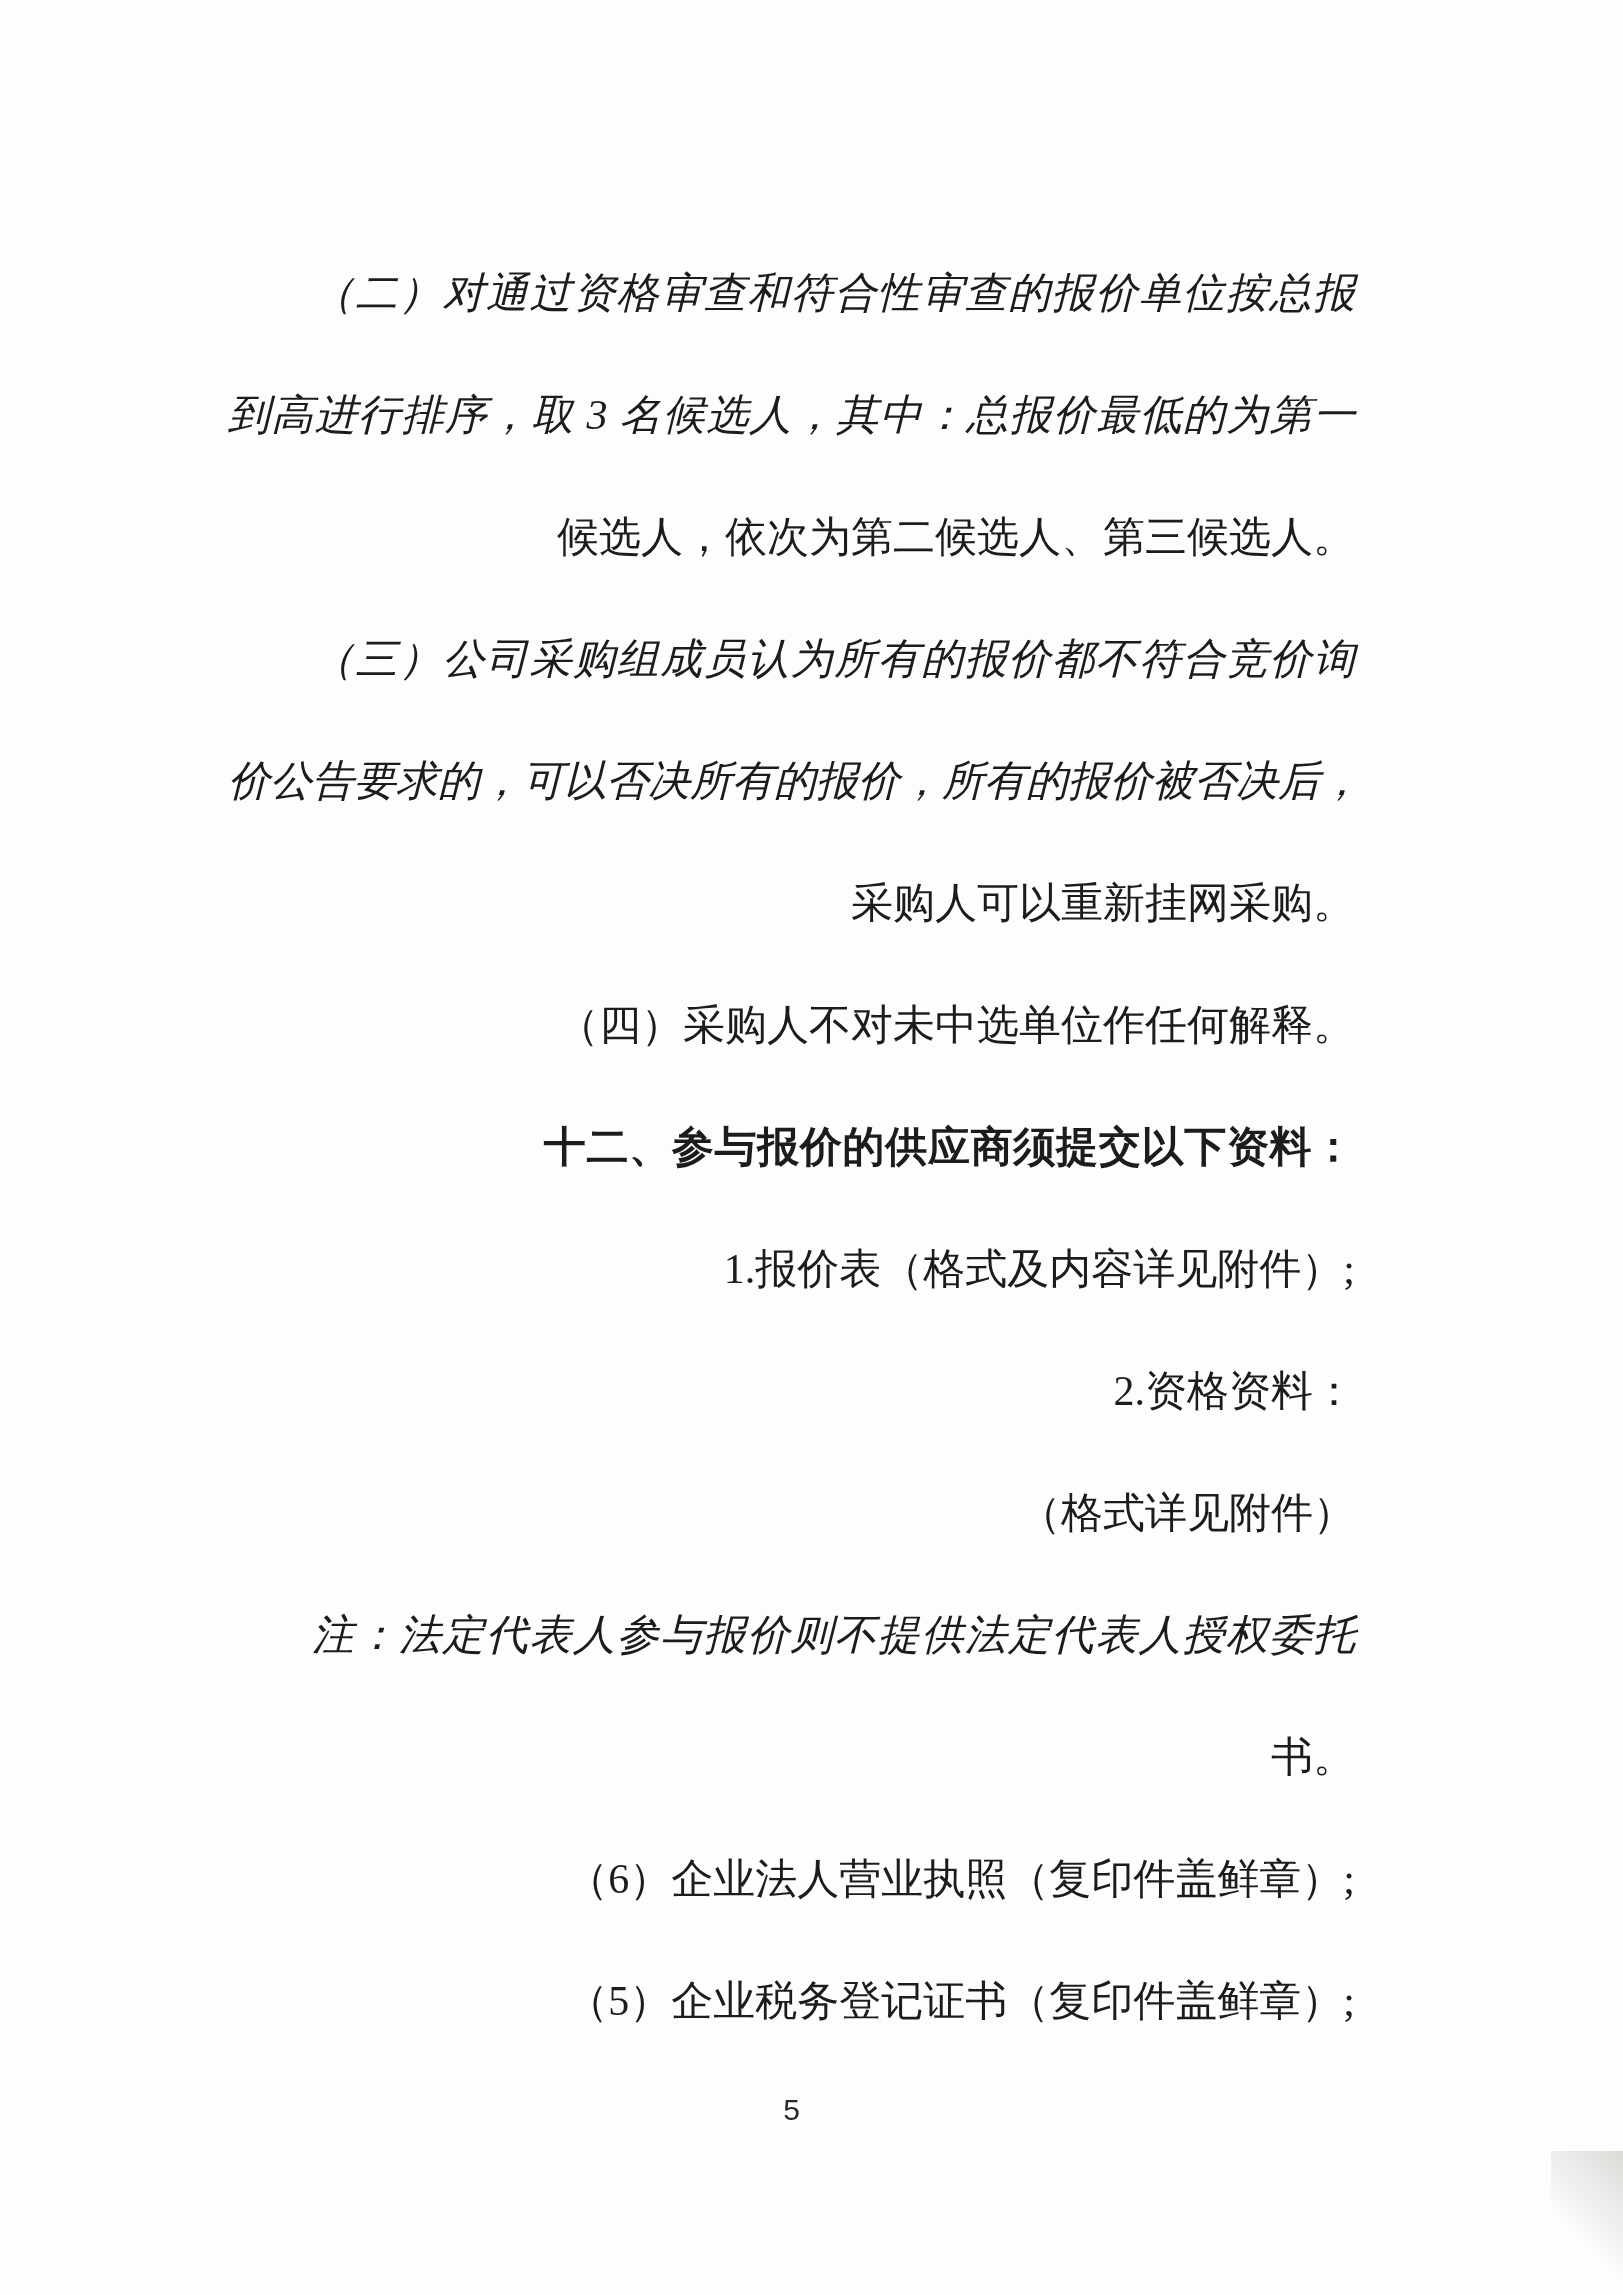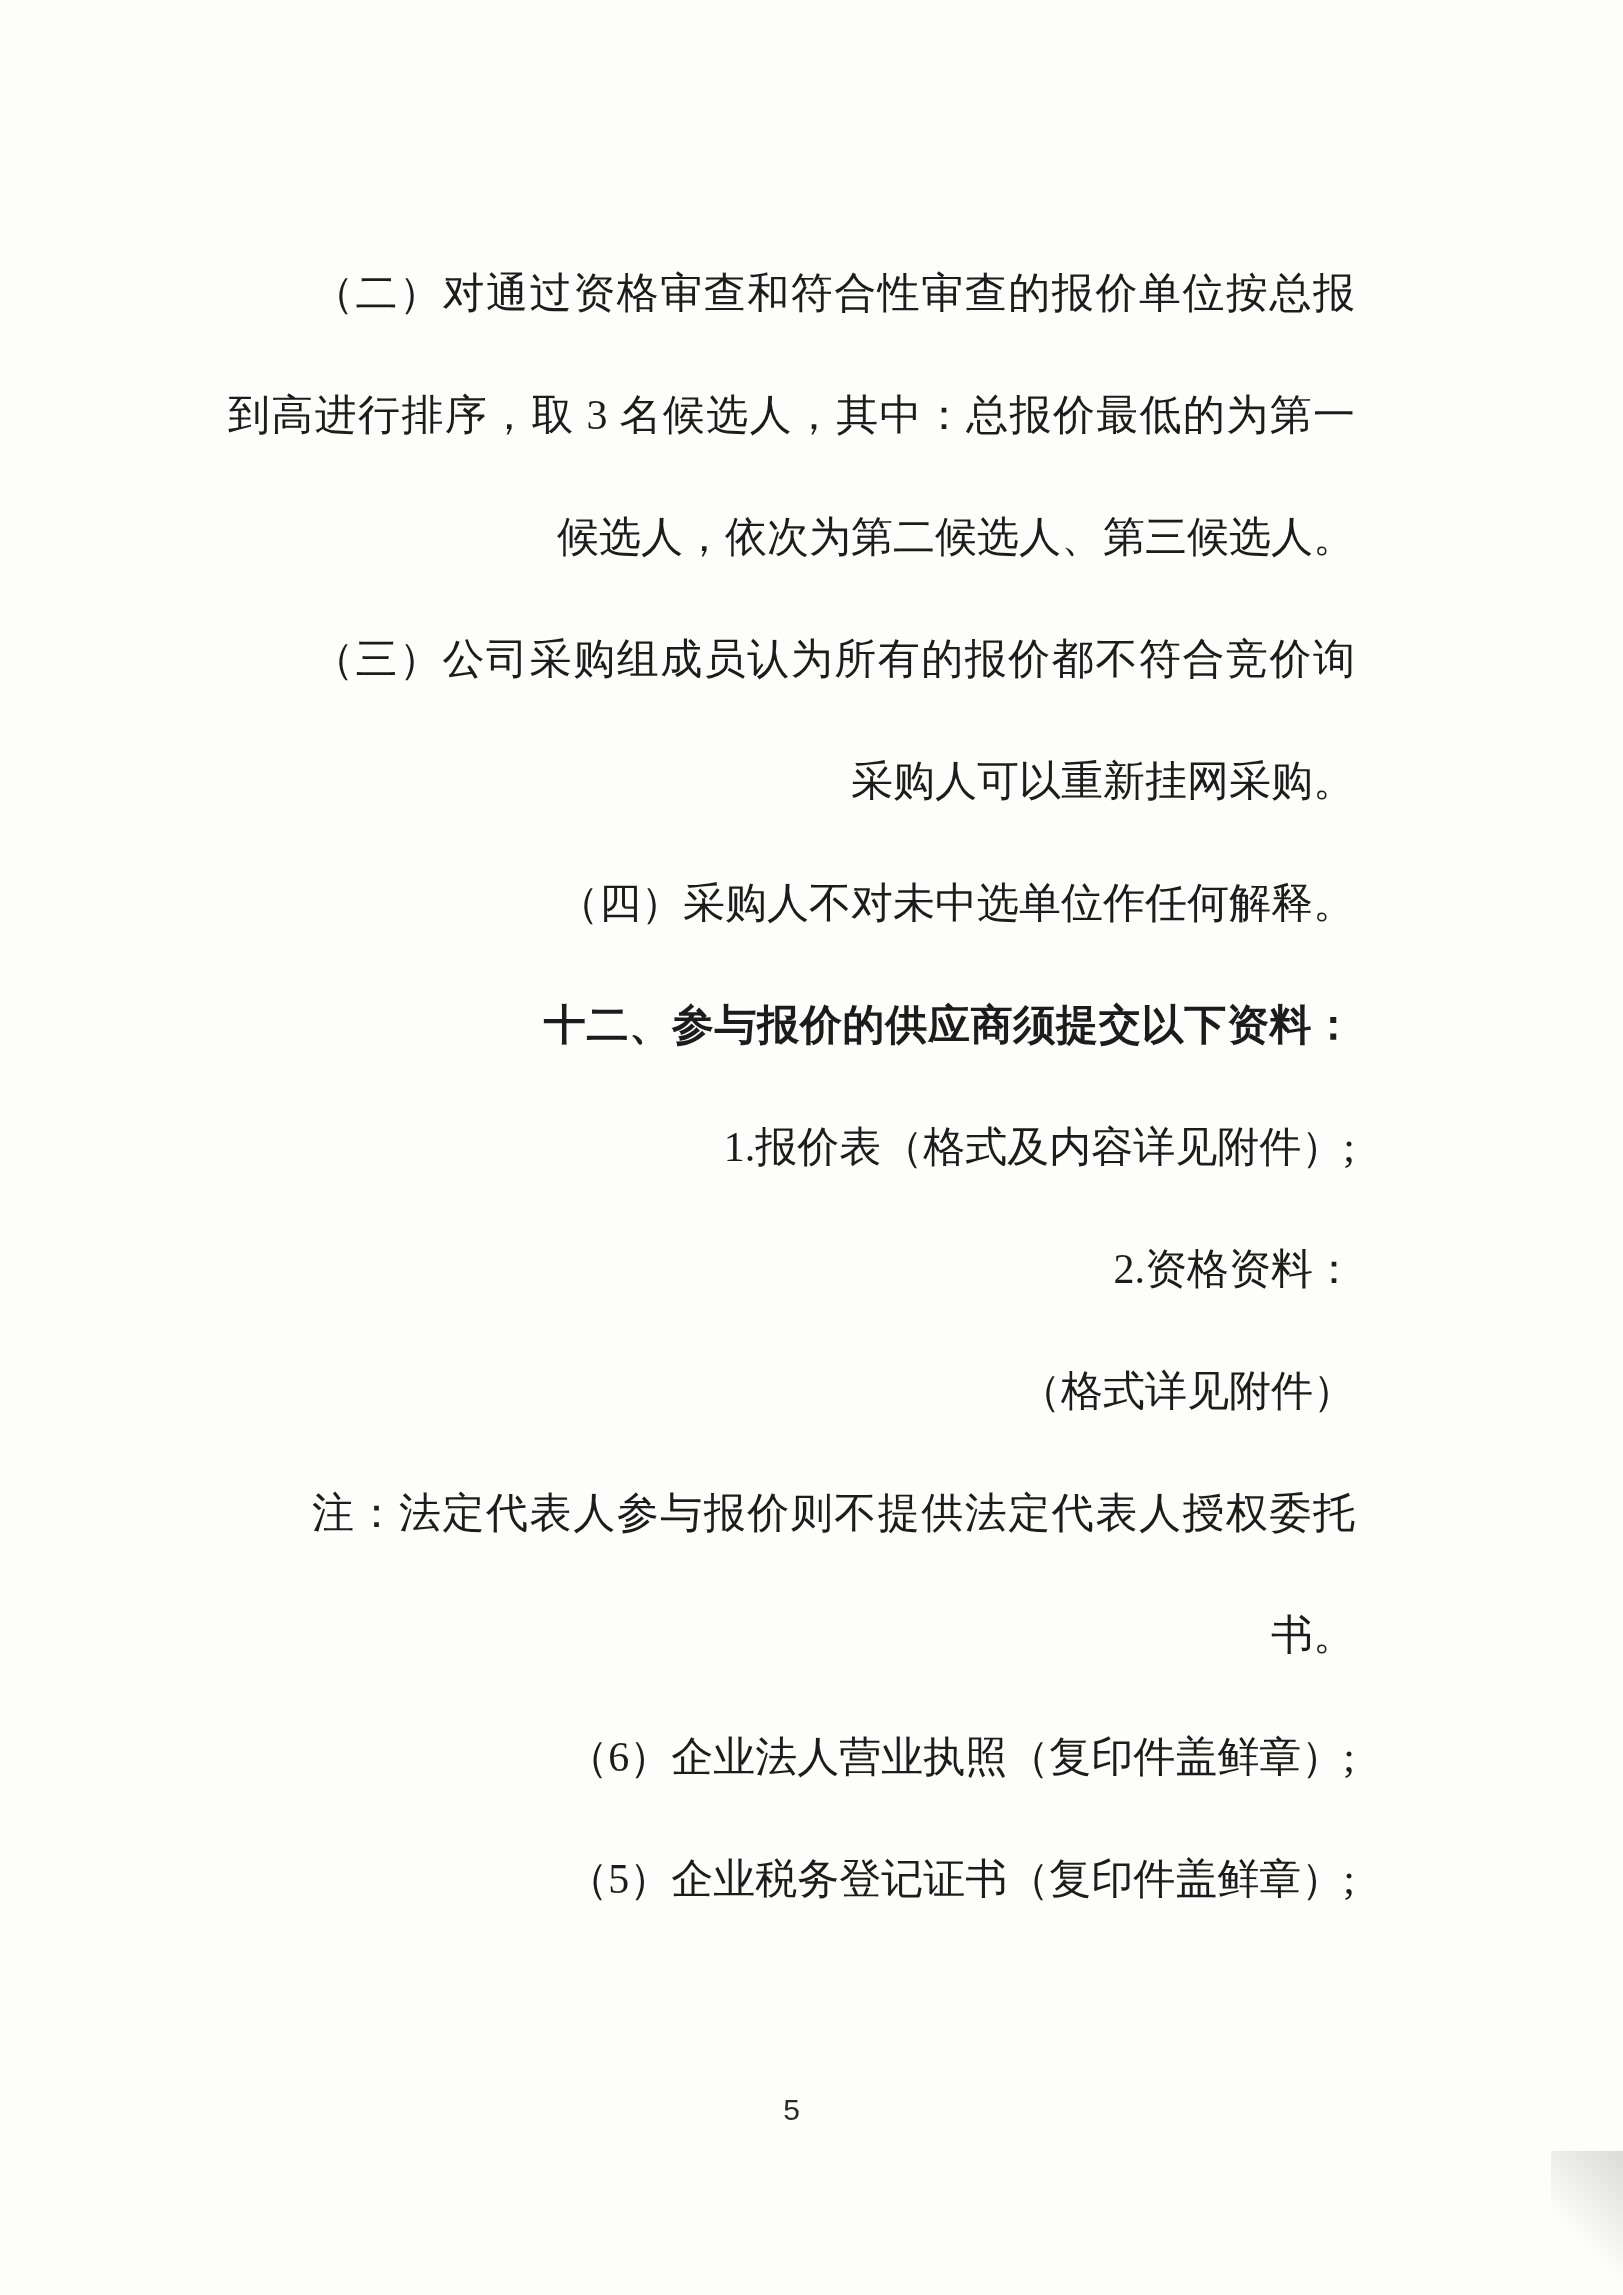--- a/index.html
+++ b/index.html
@@ -38,20 +38,21 @@
     font-size: 42px;
     letter-spacing: 0;
     white-space: nowrap;
     text-align: right;
     color: #1c1c1c;
   }
   
   .line.j {
     text-align: justify;
     text-align-last: justify;
+    font-style: italic;
   }
   
   .line.i {
     text-indent: 2em;
   }
   
   .line.b {
     font-family: Liberation Sans, sans-serif;
     font-weight: 700;
     letter-spacing: 0.7px;
@@ -70,20 +71,21 @@
 </style>
 </head>
 <body>
 
 <div class="page">
   <div class="content">
     <p class="line i j">（二）对通过资格审查和符合性审查的报价单位按总报</p>
     <p class="line j">到高进行排序，取 3 名候选人，其中：总报价最低的为第一</p>
     <p class="line">候选人，依次为第二候选人、第三候选人。</p>
     <p class="line i j">（三）公司采购组成员认为所有的报价都不符合竞价询</p>
+    <p class="line j">价公告要求的，可以否决所有的报价，所有的报价被否决后，</p>
     <p class="line">采购人可以重新挂网采购。</p>
     <p class="line i">（四）采购人不对未中选单位作任何解释。</p>
     <p class="line i b">十二、参与报价的供应商须提交以下资料：</p>
     <p class="line i">1.报价表（格式及内容详见附件）;</p>
     <p class="line i">2.资格资料：</p>
     <p class="line">（格式详见附件）</p>
     <p class="line i j">注：法定代表人参与报价则不提供法定代表人授权委托</p>
     <p class="line">书。</p>
     <p class="line i">（6）企业法人营业执照（复印件盖鲜章）;</p>
     <p class="line i">（5）企业税务登记证书（复印件盖鲜章）;</p>

